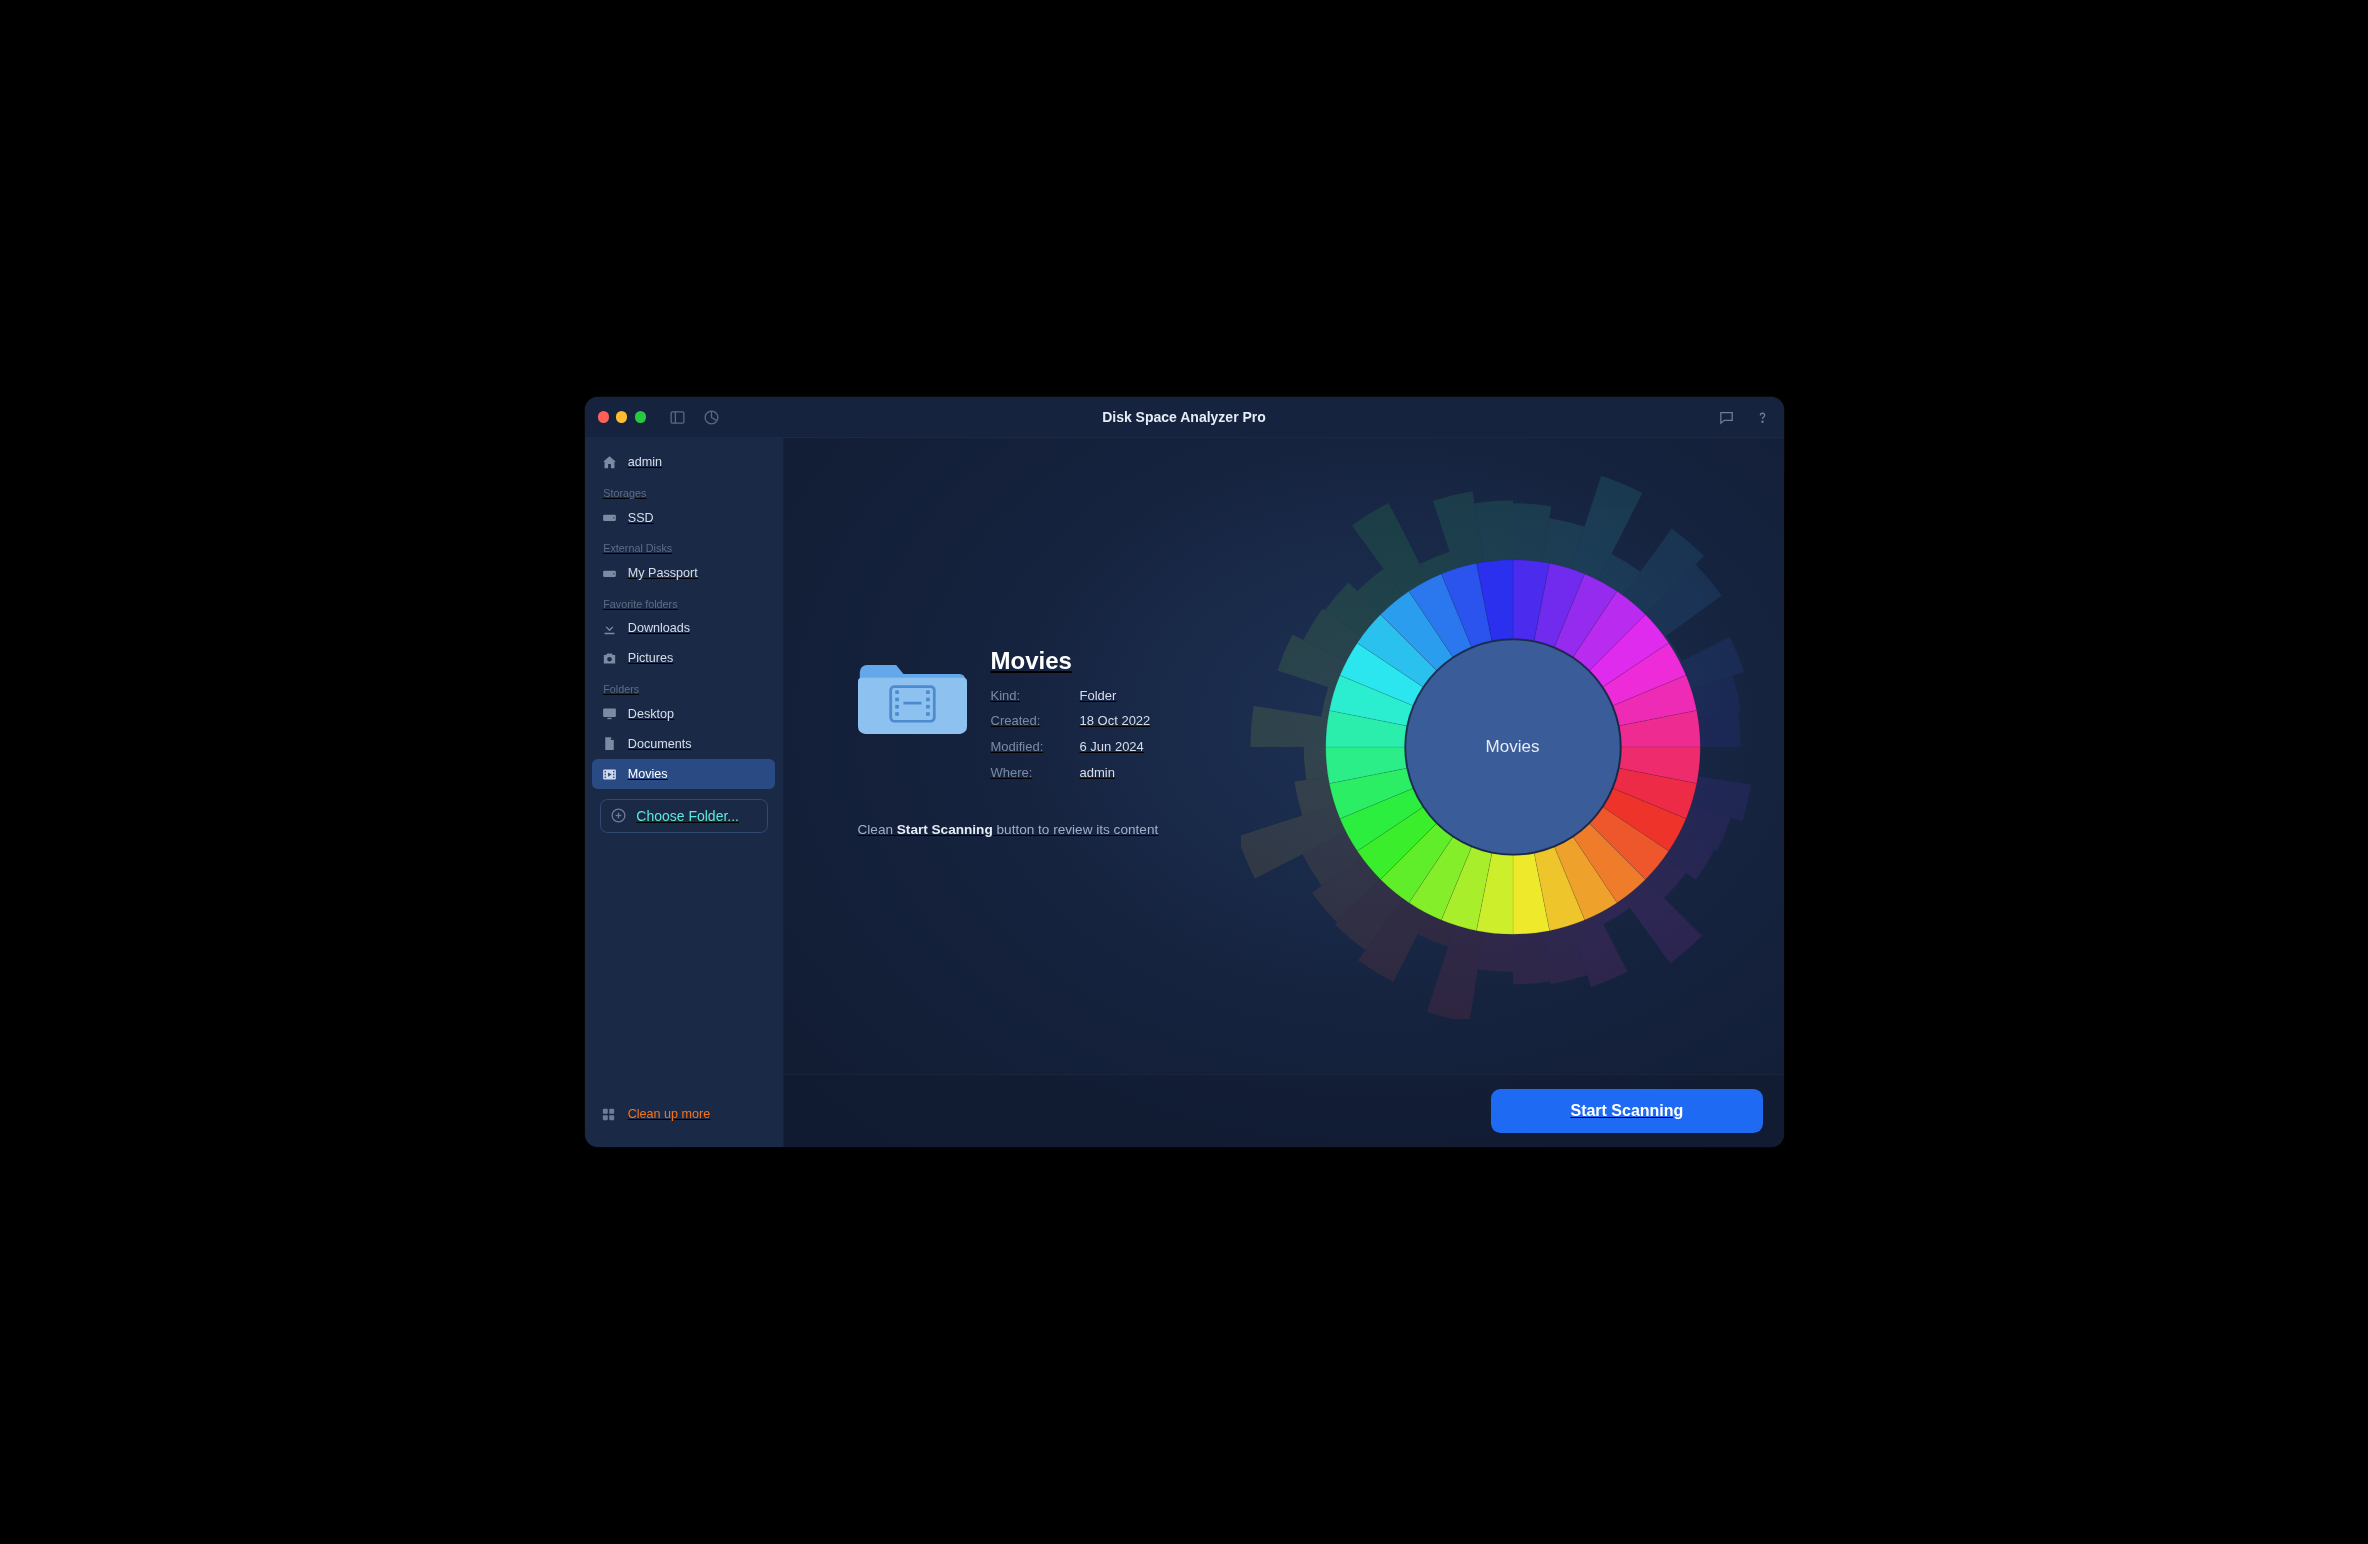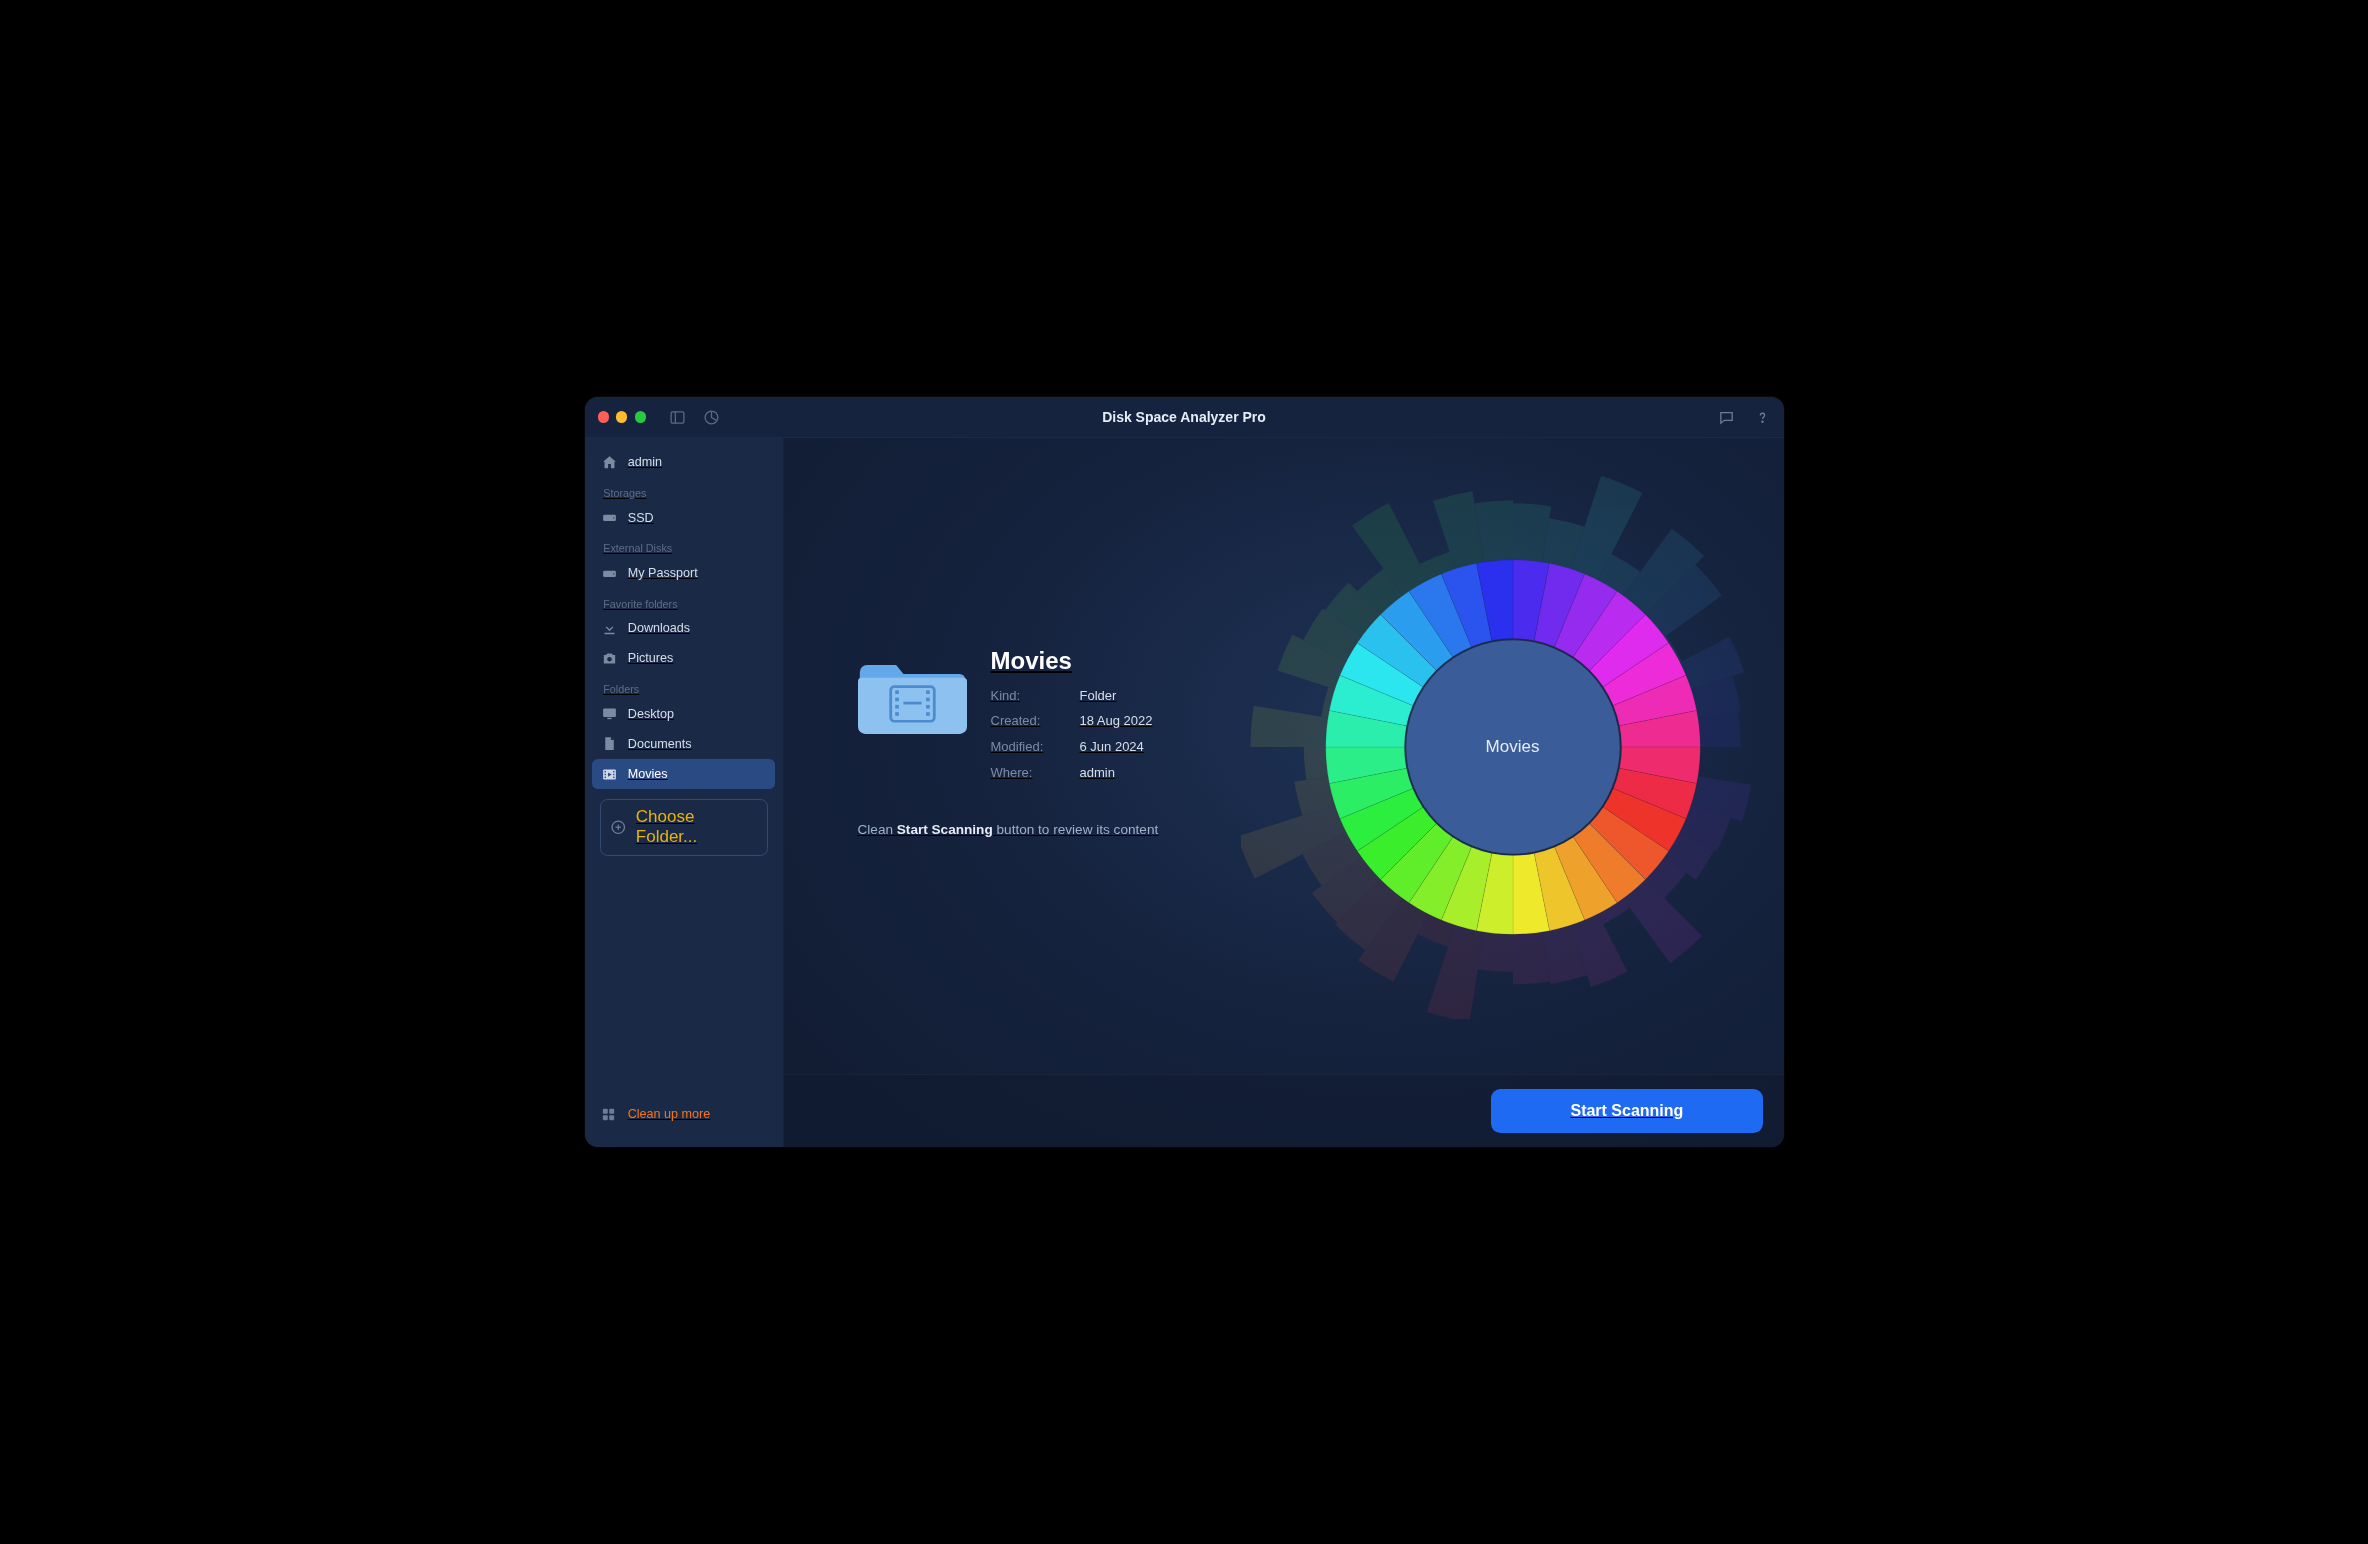--- a/index.html
+++ b/index.html
@@ -93,22 +93,22 @@
     font-weight: 500;
   }
   .choose-folder {
     margin: 9.4px 7.5px 0 7.5px;
     border: 0.9px solid #324a73;
     border-radius: 7.5px;
     padding: 7.5px 9.4px;
     display:flex;
     align-items:center;
     gap:9.4px;
-    color:#eab308;
-    font-size:17px;
+    color:#5eead4;
+    font-size:14px;
   }
   .choose-folder .icon { width:17px; height:17px; color:#6e7d97; }
   .sb-footer {
     display:flex;
     align-items:center;
     gap:11.2px;
     padding: 11.2px 15px;
     color:#f97316;
     font-size:12.6px;
   }
@@ -369,21 +369,21 @@
               </svg>
             </div>
             <div class="info-text">
               <div class="info-title">Movies</div>
               <div class="info-row">
                   <span class="info-label">Kind:</span>
                   <span class="info-value">Folder</span>
                 </div>
               <div class="info-row">
                   <span class="info-label">Created:</span>
-                  <span class="info-value">18 Aug 2022</span>
+                  <span class="info-value">18 Oct 2022</span>
                 </div>
               <div class="info-row">
                   <span class="info-label">Modified:</span>
                   <span class="info-value">6 Jun 2024</span>
                 </div>
               <div class="info-row">
                   <span class="info-label">Where:</span>
                   <span class="info-value">admin</span>
                 </div>
             </div>

